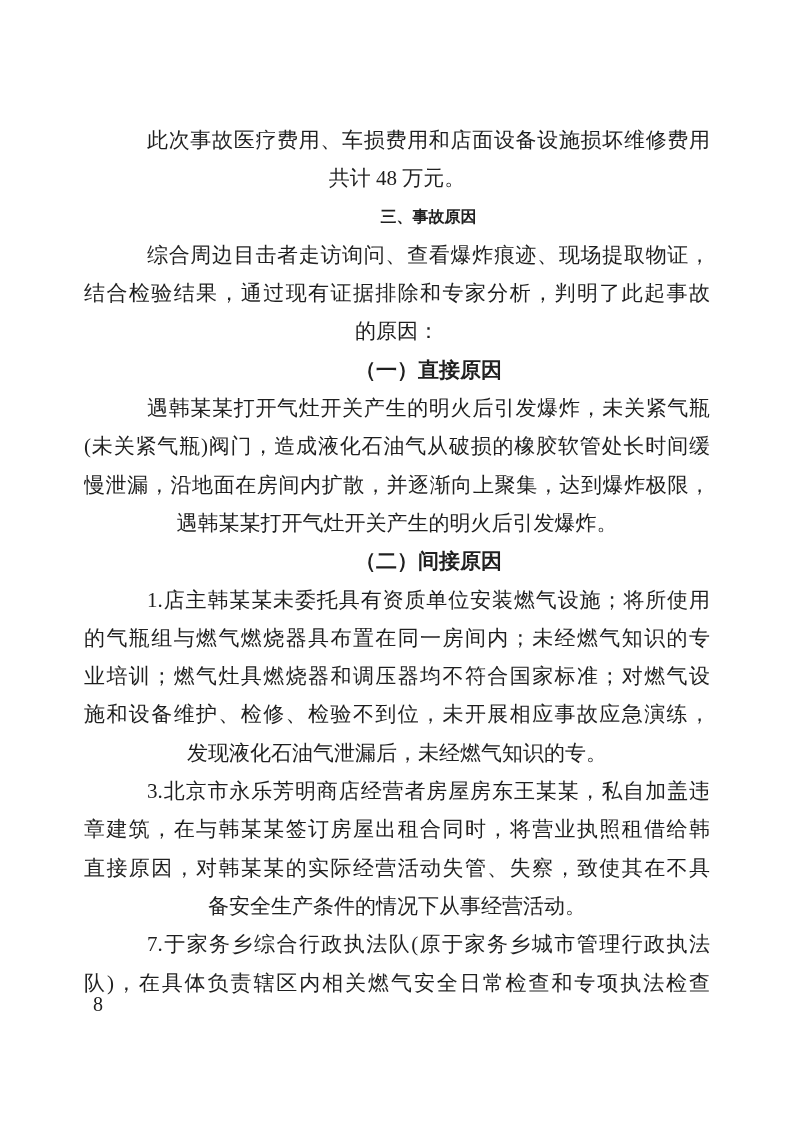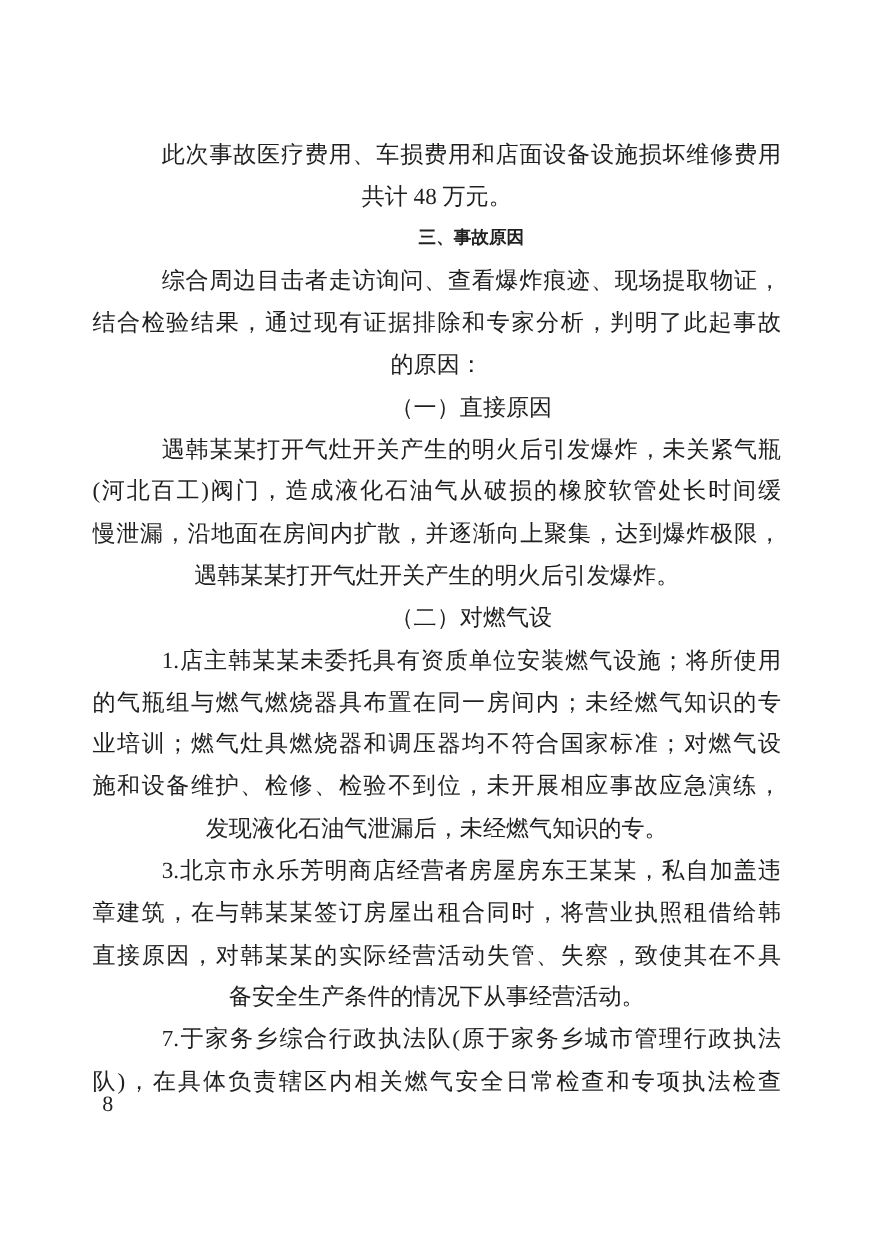--- a/index.html
+++ b/index.html
@@ -38,21 +38,21 @@
   }
   .ln.indent {
     padding-left: 63px;
   }
   .ln.h1 {
     font-family: "Liberation Sans", "DejaVu Sans", sans-serif;
     font-weight: bold;
     font-size: 16px;
   }
   .ln.h2 {
-    font-weight: normal;
+    font-weight: bold;
   }
   .page-number {
     position: absolute;
     left: 93px;
     top: 992px;
     font-size: 20px;
     line-height: 24px;
     font-family: "Liberation Serif", "DejaVu Serif", serif;
     color: #1f1f1f;
   }
@@ -63,24 +63,24 @@
 <div class="page">
   <div class="content" id="doc-lines">
       <div class="ln just indent">此次事故医疗费用、车损费用和店面设备设施损坏维修费用</div>
       <div class="ln">共计 48 万元。</div>
       <div class="ln indent h1">三、事故原因</div>
       <div class="ln just indent">综合周边目击者走访询问、查看爆炸痕迹、现场提取物证，</div>
       <div class="ln just">结合检验结果，通过现有证据排除和专家分析，判明了此起事故</div>
       <div class="ln">的原因：</div>
       <div class="ln indent h2">（一）直接原因</div>
       <div class="ln just indent">遇韩某某打开气灶开关产生的明火后引发爆炸，未关紧气瓶</div>
-      <div class="ln just">(河北百工)阀门，造成液化石油气从破损的橡胶软管处长时间缓</div>
+      <div class="ln just">(未关紧气瓶)阀门，造成液化石油气从破损的橡胶软管处长时间缓</div>
       <div class="ln just">慢泄漏，沿地面在房间内扩散，并逐渐向上聚集，达到爆炸极限，</div>
       <div class="ln">遇韩某某打开气灶开关产生的明火后引发爆炸。</div>
-      <div class="ln indent h2">（二）对燃气设</div>
+      <div class="ln indent h2">（二）间接原因</div>
       <div class="ln just indent">1.店主韩某某未委托具有资质单位安装燃气设施；将所使用</div>
       <div class="ln just">的气瓶组与燃气燃烧器具布置在同一房间内；未经燃气知识的专</div>
       <div class="ln just">业培训；燃气灶具燃烧器和调压器均不符合国家标准；对燃气设</div>
       <div class="ln just">施和设备维护、检修、检验不到位，未开展相应事故应急演练，</div>
       <div class="ln">发现液化石油气泄漏后，未经燃气知识的专。</div>
       <div class="ln just indent">3.北京市永乐芳明商店经营者房屋房东王某某，私自加盖违</div>
       <div class="ln just">章建筑，在与韩某某签订房屋出租合同时，将营业执照租借给韩</div>
       <div class="ln just">直接原因，对韩某某的实际经营活动失管、失察，致使其在不具</div>
       <div class="ln">备安全生产条件的情况下从事经营活动。</div>
       <div class="ln just indent">7.于家务乡综合行政执法队(原于家务乡城市管理行政执法</div>

